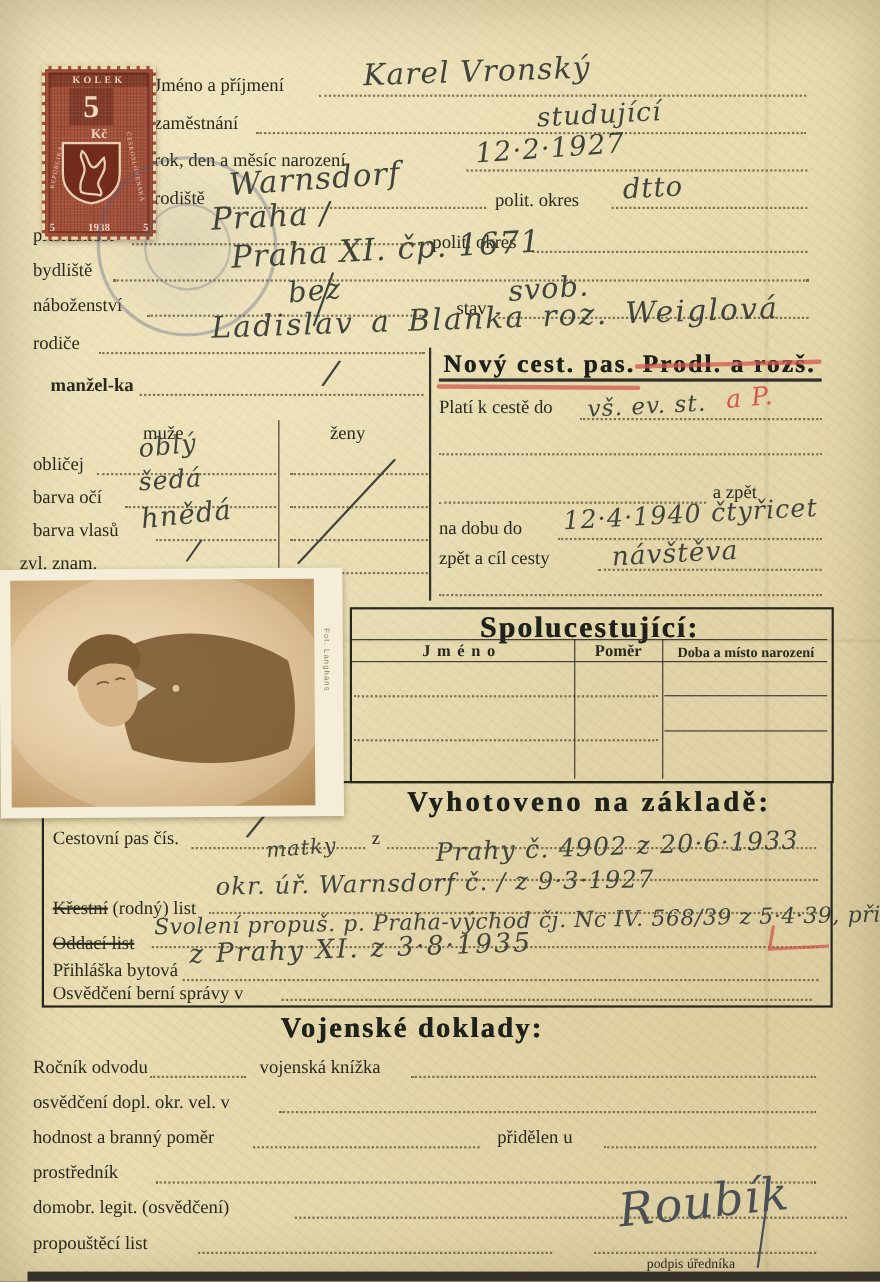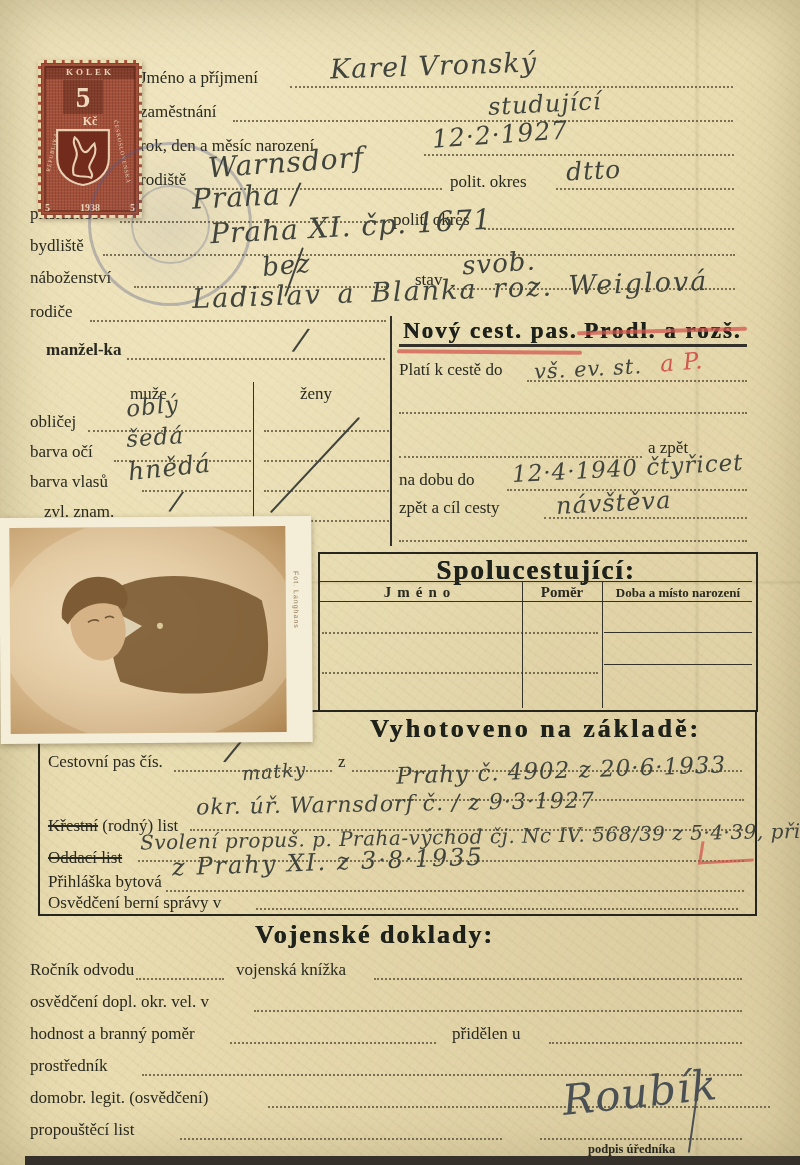--- a/index.html
+++ b/index.html
@@ -174,21 +174,21 @@
   <span class="lbl" style="left:30px;top:442px;">barva očí</span>
   <div class="dot" style="left:114px;top:460px;width:137px;"></div>
   <span class="hw" style="left:126px;top:424px;font-size:23px;transform:rotate(-4deg);">šedá</span>
   <div class="dot" style="left:264px;top:460px;width:125px;"></div>
 
   <span class="lbl" style="left:30px;top:472px;">barva vlasů</span>
   <div class="dot" style="left:142px;top:490px;width:109px;"></div>
   <span class="hw" style="left:128px;top:453px;font-size:25px;transform:rotate(-6deg);">hnědá</span>
   <div class="dot" style="left:264px;top:490px;width:125px;"></div>
 
-  <span class="lbl" style="left:44px;top:502px;">zvl. znam.</span>
+  <span class="lbl" style="left:18px;top:502px;">zvl. znam.</span>
   <div class="dot" style="left:114px;top:520px;width:137px;"></div>
   <span class="hw" style="left:172px;top:486px;font-size:26px;transform:rotate(8deg);">/</span>
   <div class="dot" style="left:264px;top:520px;width:125px;"></div>
   <div class="ink-slash" style="left:314px;top:400px;height:130px;transform:rotate(43deg);"></div>
 
   <div class="box" style="left:318px;top:552px;width:436px;height:156px;"></div>
   <div class="h1" style="left:318px;top:555px;width:436px;text-align:center;font-size:27px;">Spolucestující:</div>
   <div class="sline" style="left:320px;top:581px;width:432px;height:1px;"></div>
   <div class="lbl" style="left:322px;top:584px;width:196px;text-align:center;font-weight:bold;font-size:15px;letter-spacing:6px;">Jméno</div>
   <div class="lbl" style="left:524px;top:584px;width:76px;text-align:center;font-weight:bold;font-size:15px;">Poměr</div>
@@ -252,21 +252,21 @@
 
   <span class="lbl" style="left:30px;top:1088px;">domobr. legit. (osvědčení)</span>
   <div class="dot" style="left:268px;top:1106px;width:502px;"></div>
 
   <span class="lbl" style="left:30px;top:1120px;">propouštěcí list</span>
   <div class="dot" style="left:180px;top:1138px;width:322px;"></div>
 
   <div class="dot" style="left:540px;top:1138px;width:202px;"></div>
   <span class="hw" style="left:562px;top:1068px;font-size:42px;color:#4b5054;transform:rotate(-6deg);">Roubík</span>
   <div class="ink-slash" style="left:693px;top:1078px;height:75px;background:#4b5054;transform:rotate(8deg);"></div>
-  <span class="lbl" style="left:588px;top:1142px;font-size:12.5px;font-weight:bold;">podpis úředníka</span>
+  <span class="lbl" style="left:588px;top:1142px;font-size:12.5px;font-weight:normal;">podpis úředníka</span>
 
   <div class="photo">
     <div class="photo-inner">
       <svg width="100%" height="100%" viewBox="0 0 276 200" preserveAspectRatio="none">
         <ellipse cx="140" cy="100" rx="150" ry="110" fill="rgba(250,240,215,.25)"></ellipse>
         <path d="M108,58 C150,40 210,46 252,72 C260,100 260,130 252,150 C210,166 155,166 110,150 C98,120 98,88 108,58 Z" fill="#77572f" opacity=".88"></path>
         <path d="M112,86 L132,96 L114,108 Z" fill="#e8dcc0" opacity=".9"></path>
         <ellipse cx="88" cy="96" rx="27" ry="34" fill="#d6b387" transform="rotate(-18 88 96)"></ellipse>
         <path d="M52,88 C50,56 78,42 102,50 C118,56 122,70 114,80 C100,70 72,70 58,94 Z" fill="#7d5c35"></path>
         <path d="M78,92 q6,-4 11,-1 M95,88 q5,-3 9,0" stroke="#6f5636" stroke-width="1.6" fill="none"></path>

